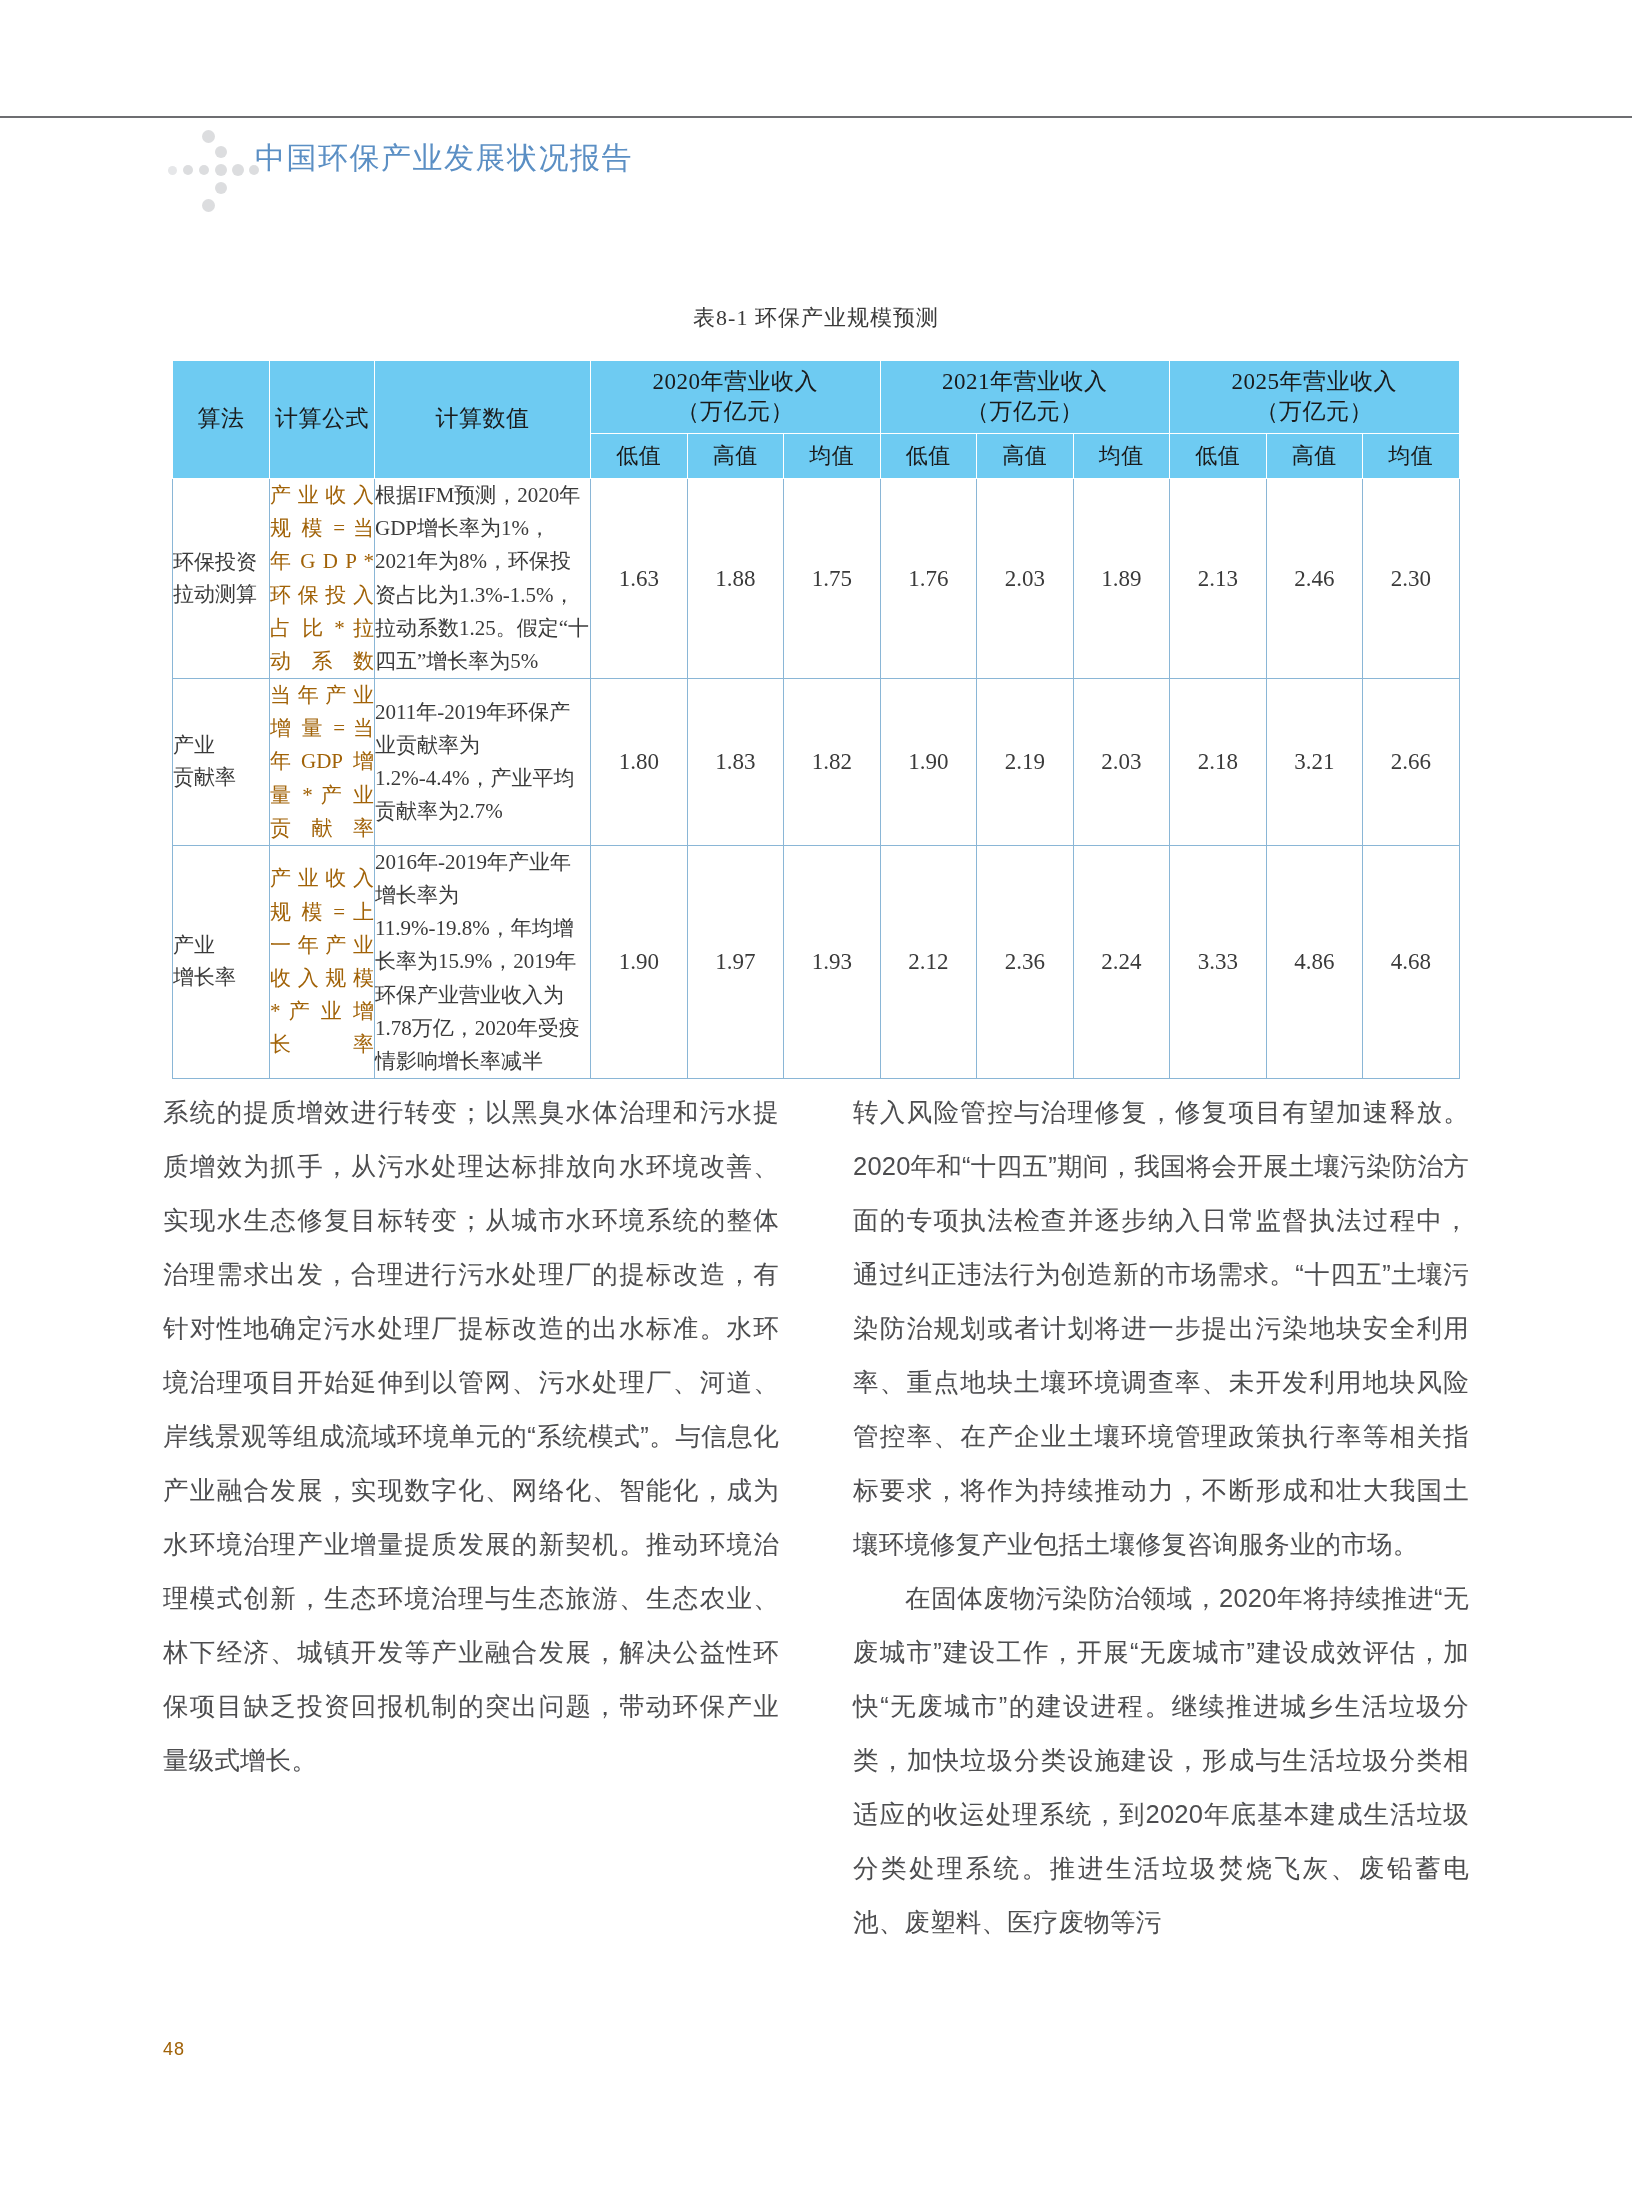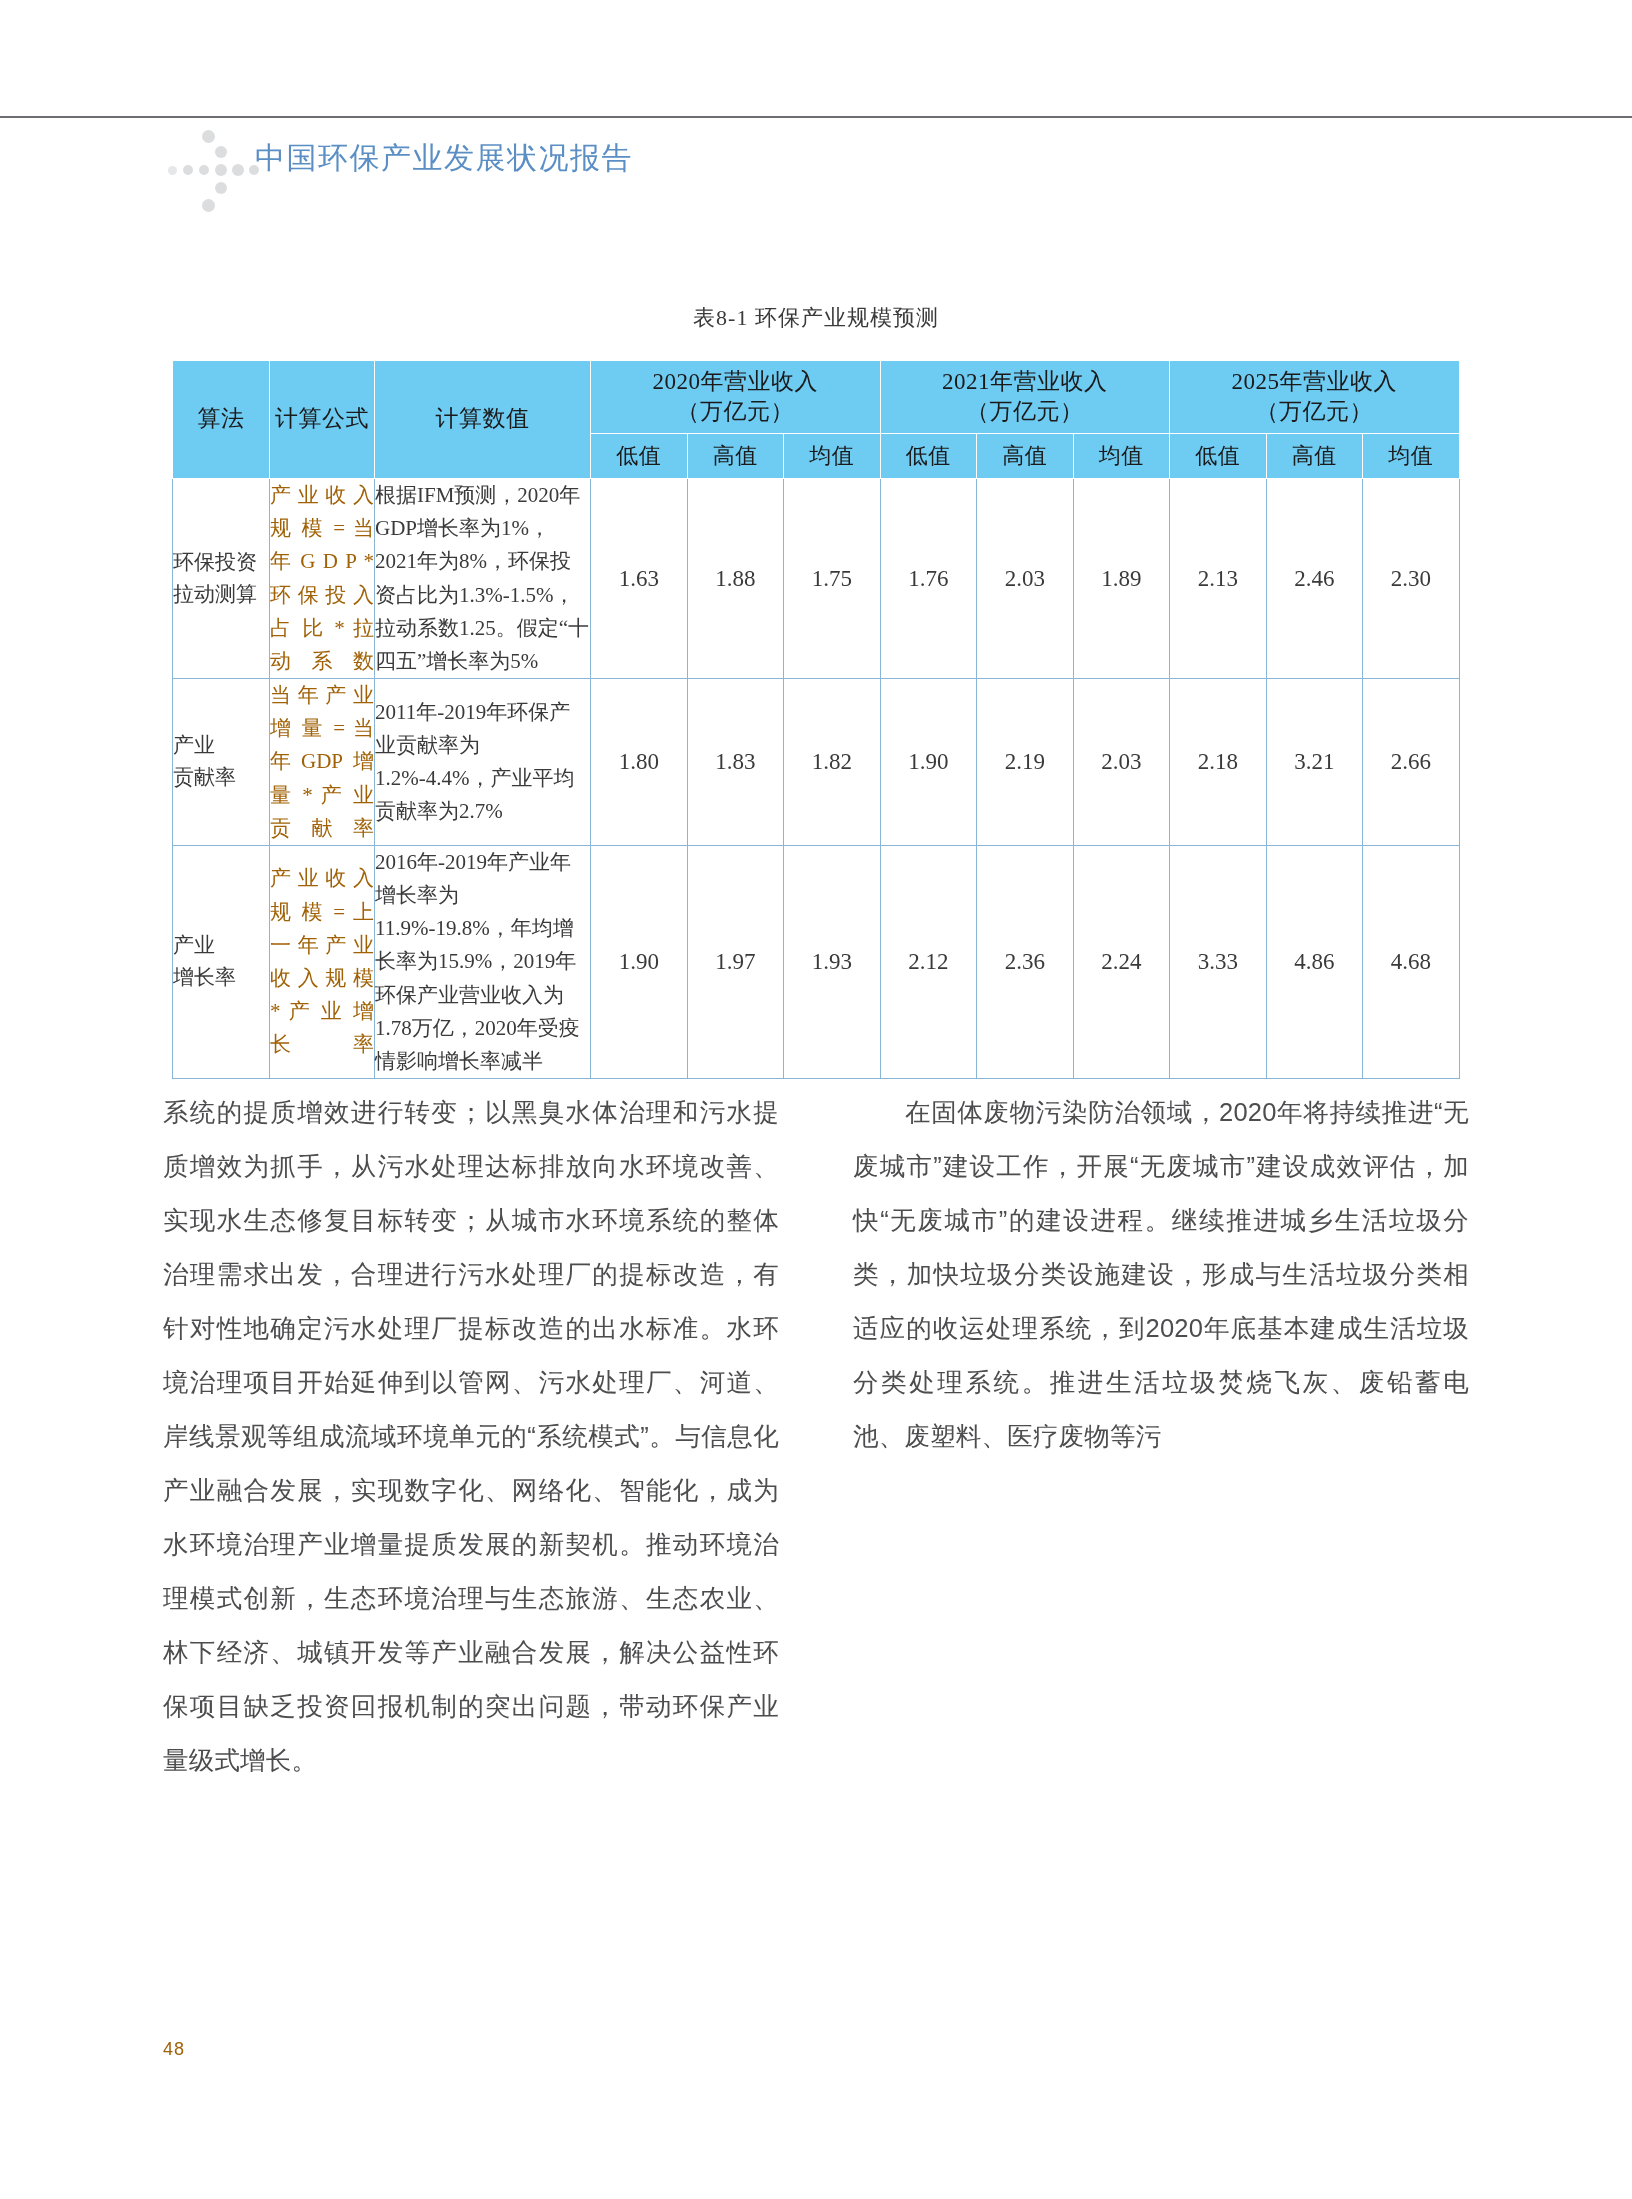--- a/index.html
+++ b/index.html
@@ -304,19 +304,20 @@
         </tr>
       </tbody>
     </table>
   </div>
 
   <div class="cols">
     <div class="col left">
       <p>系统的提质增效进行转变；以黑臭水体治理和污水提质增效为抓手，从污水处理达标排放向水环境改善、实现水生态修复目标转变；从城市水环境系统的整体治理需求出发，合理进行污水处理厂的提标改造，有针对性地确定污水处理厂提标改造的出水标准。水环境治理项目开始延伸到以管网、污水处理厂、河道、岸线景观等组成流域环境单元的“系统模式”。与信息化产业融合发展，实现数字化、网络化、智能化，成为水环境治理产业增量提质发展的新契机。推动环境治理模式创新，生态环境治理与生态旅游、生态农业、林下经济、城镇开发等产业融合发展，解决公益性环保项目缺乏投资回报机制的突出问题，带动环保产业量级式增长。</p>
     </div>
     <div class="col right">
+      <p>转入风险管控与治理修复，修复项目有望加速释放。2020年和“十四五”期间，我国将会开展土壤污染防治方面的专项执法检查并逐步纳入日常监督执法过程中，通过纠正违法行为创造新的市场需求。“十四五”土壤污染防治规划或者计划将进一步提出污染地块安全利用率、重点地块土壤环境调查率、未开发利用地块风险管控率、在产企业土壤环境管理政策执行率等相关指标要求，将作为持续推动力，不断形成和壮大我国土壤环境修复产业包括土壤修复咨询服务业的市场。</p>
       <p class="ind">在固体废物污染防治领域，2020年将持续推进“无废城市”建设工作，开展“无废城市”建设成效评估，加快“无废城市”的建设进程。继续推进城乡生活垃圾分类，加快垃圾分类设施建设，形成与生活垃圾分类相适应的收运处理系统，到2020年底基本建成生活垃圾分类处理系统。推进生活垃圾焚烧飞灰、废铅蓄电池、废塑料、医疗废物等污</p>
     </div>
   </div>
 
   <div class="folio">48</div>
 
 </div>
 
 </body></html>

